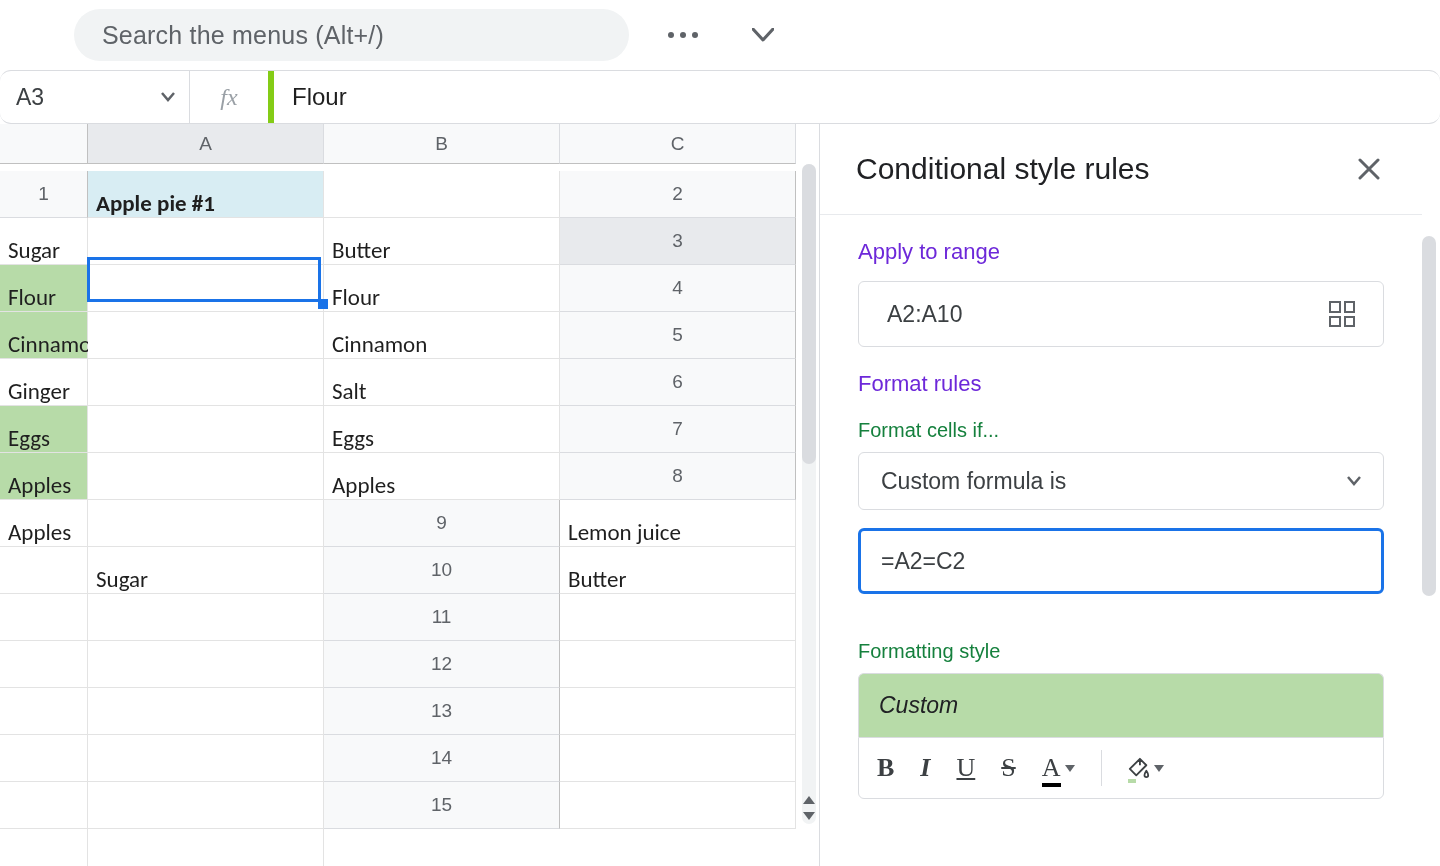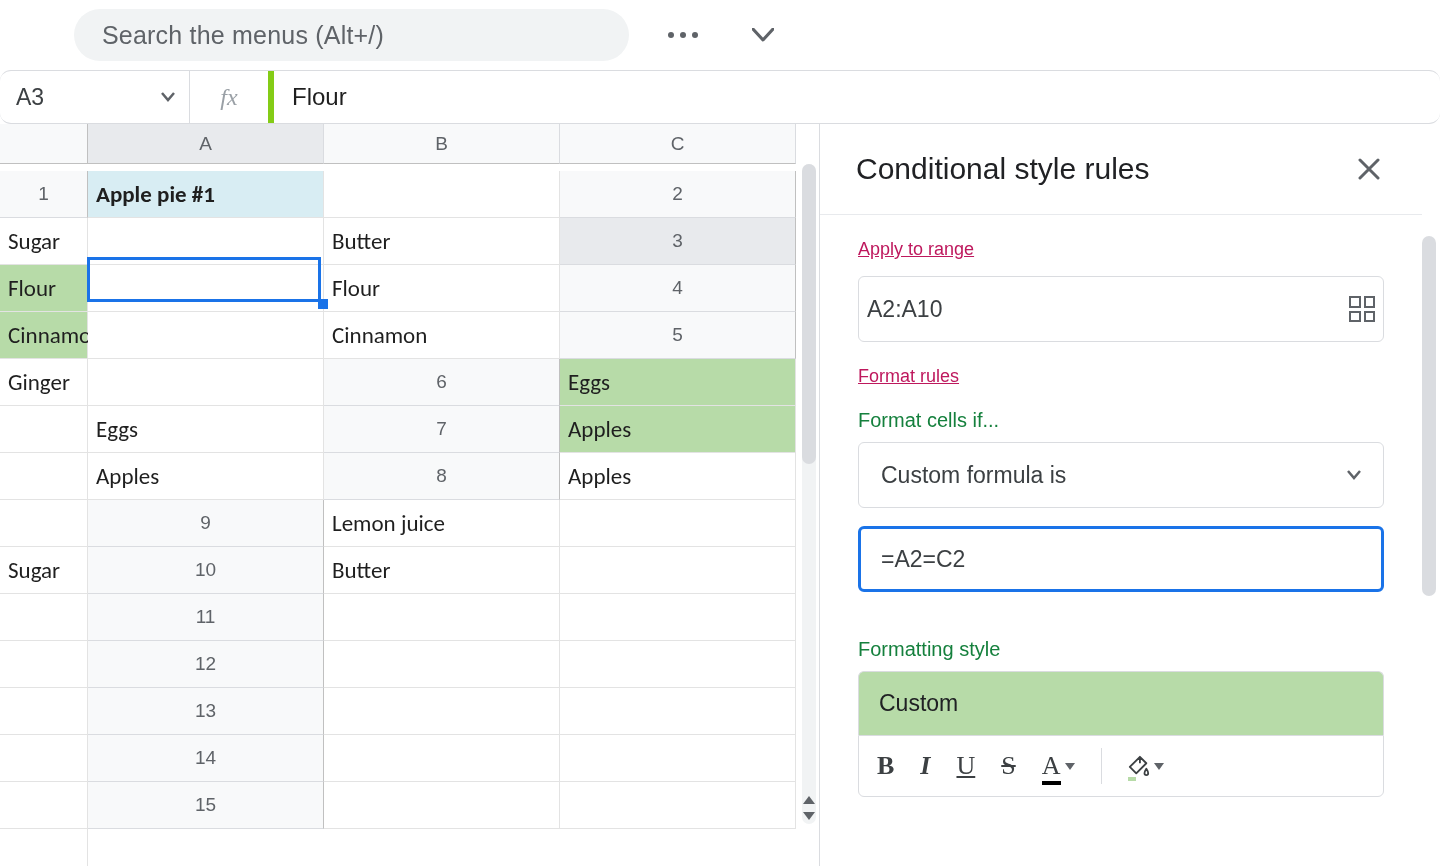--- a/index.html
+++ b/index.html
@@ -120,21 +120,21 @@
     border-bottom: 1px solid #c0c0c0;
     height:40px;
   }
   .sheet .hdr { height:40px; border-bottom: 1px solid #c0c0c0;}
   .sheet .hdr.selcol { background:#e8eaed; }
   .sheet .rowhdr { border-right: 1px solid #c0c0c0; }
   .sheet .rowhdr.selrow { background:#e8eaed; }
   .cell {
     border-right: 1px solid #e3e3e3;
     border-bottom: 1px solid #e3e3e3;
-    display:flex; align-items:center;
+    display:flex; align-items:flex-end;
     padding: 0 8px;
     font-size: 23px;
     font-family: Calibri, Arial, sans-serif;
     color:#1f1f1f;
     position:relative;
     background:#fff;
   }
   .cell.header1 { background:#d8edf3; font-weight:700; }
   .cell.green   { background:#b7dba8; }
   .active-outline {
@@ -190,60 +190,59 @@
   }
   .close-x {
     font-size: 28px;
     color:#5f6368;
     line-height:1;
   }
   .section {
     padding: 24px 38px 0 38px;
   }
   .section-label {
-    font-size: 18px;
-    color:#be185d;
+    font-size: 22px;
+    color:#6d28d9;
     font-weight:500;
     margin-bottom: 16px;
-    text-decoration: underline;
   }
   .section-sublabel {
     font-size: 20px;
     color:#15803d;
     margin-top: 22px;
     margin-bottom: 10px;
   }
   .range-input {
     display:flex;
     align-items:center;
     justify-content:space-between;
     border:1px solid #dadce0;
     border-radius:6px;
     height: 66px;
-    padding: 0 8px;
+    padding: 0 28px;
     font-size: 23px;
     color:#3c4043;
   }
   .grid-icon {
     width:26px; height:26px;
     display:grid;
     grid-template-columns:1fr 1fr;
     grid-template-rows:1fr 1fr;
     gap:3px;
   }
   .grid-icon span {
     border:2px solid #5f6368;
   }
   .select {
     display:flex;
     align-items:center;
     justify-content:space-between;
     border:1px solid #dadce0;
     border-radius:6px;
-    height: 66px;
+    height: 58px;
     padding: 0 22px;
     font-size: 23px;
     color:#3c4043;
   }
   .formula-field {
     border:3px solid #1a73e8;
     border-radius:6px;
     height: 66px;
     padding: 0 20px;
     font-size: 23px;
@@ -254,20 +253,21 @@
   .style-preview {
     background:#b7dba8;
     border:1px solid #dadce0;
     border-bottom:none;
     border-radius:6px 6px 0 0;
     height: 64px;
     display:flex; align-items:center;
     padding: 0 20px;
     font-size: 23px;
     color:#202124;
+    font-style:italic;
   }
   .style-toolbar {
     border:1px solid #dadce0;
     border-top:1px solid #dadce0;
     border-radius:0 0 6px 6px;
     height: 62px;
     display:flex;
     align-items:center;
     gap: 26px;
     padding: 0 18px;
@@ -365,20 +365,23 @@
         </div>
         <div class="cell"></div>
         <div class="cell">
           <span>Cinnamon</span>
         </div>
         <div class="rowhdr">5</div>
         <div class="cell">
           <span>Ginger</span>
         </div>
         <div class="cell"></div>
+        <div class="cell">
+          <span>Salt</span>
+        </div>
         <div class="rowhdr">6</div>
         <div class="cell green">
           <span>Eggs</span>
         </div>
         <div class="cell"></div>
         <div class="cell">
           <span>Eggs</span>
         </div>
         <div class="rowhdr">7</div>
         <div class="cell green">

